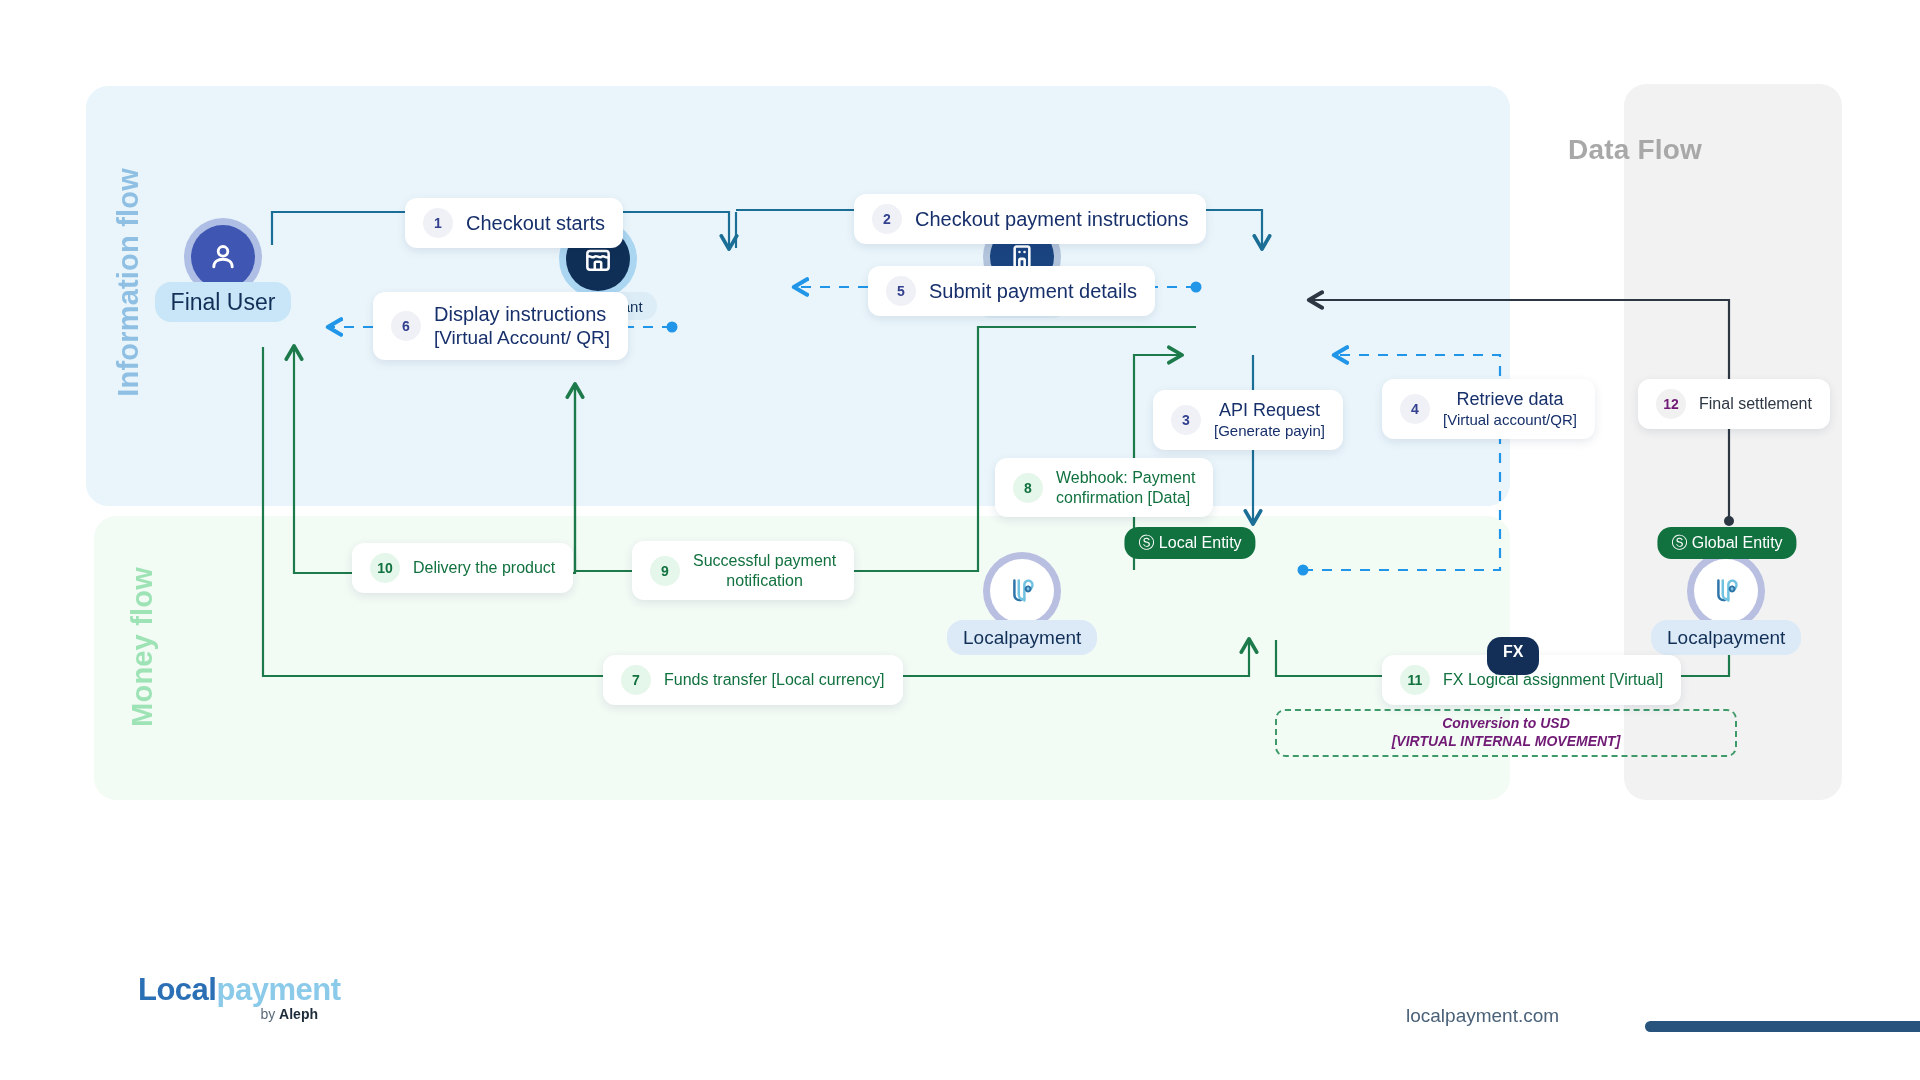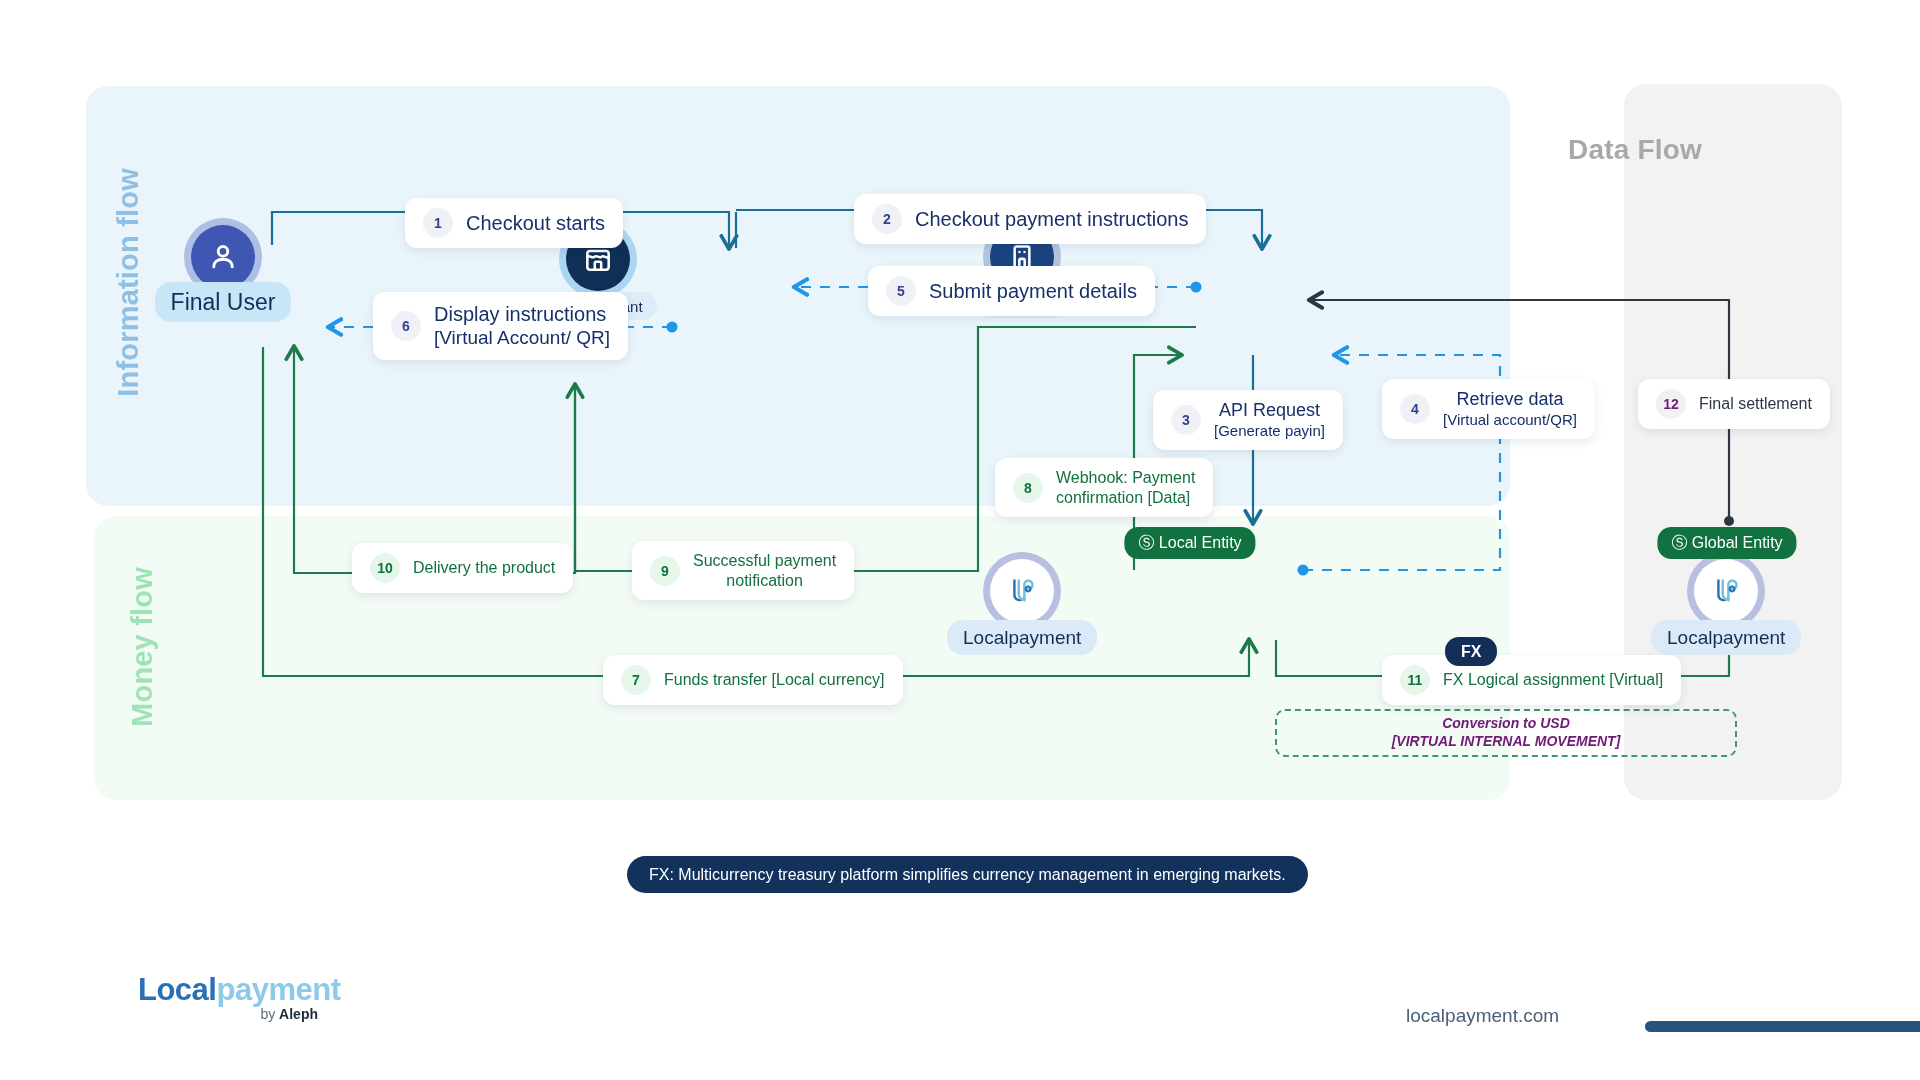--- a/index.html
+++ b/index.html
@@ -209,26 +209,26 @@
   #step-7  { left: 603px;  top: 655px; }
   #step-8  { left: 995px;  top: 458px; }
   #step-9  { left: 632px;  top: 541px; }
   #step-10 { left: 352px;  top: 543px; }
   #step-11 { left: 1382px; top: 655px; }
   #step-12 { left: 1638px; top: 379px; }
 
   
   #fx-chip {
     position: absolute;
-    left: 1445px; top: 637px;
+    left: 1487px; top: 637px;
     background: #132f57;
     color: #ffffff;
     font-size: 16px;
     font-weight: bold;
-    padding: 6px 16px 5px;
+    padding: 6px 16px 14px;
     border-radius: 14px;
     z-index: 7;
   }
 
   
   #conversion-box {
     position: absolute;
     left: 1275px; top: 709px;
     width: 458px; height: 44px;
     border: 2px dashed #3f9a6a;
@@ -512,21 +512,20 @@
     </div>
   </div>
 
   <div id="fx-chip">FX</div>
 
   <div id="conversion-box">
     <span>Conversion to USD</span>
     <span>[VIRTUAL INTERNAL MOVEMENT]</span>
   </div>
 
-  <div id="fx-banner">FX: Multicurrency treasury platform simplifies currency management in emerging markets.</div>
 
   <div id="footer-logo">
     <div style="font-size:31px;font-weight:bold;letter-spacing:-0.5px;line-height:1;">
       <span style="color:#2b6fb5;">Local</span><span style="color:#8ccaea;">payment</span>
     </div>
     <div style="text-align:right;margin-top:2px;font-size:14px;line-height:1;">
       <span style="color:#5b6b7a;">by</span>
       <span style="color:#1b2b3a;font-weight:bold;">Aleph</span>
     </div>
   </div>

